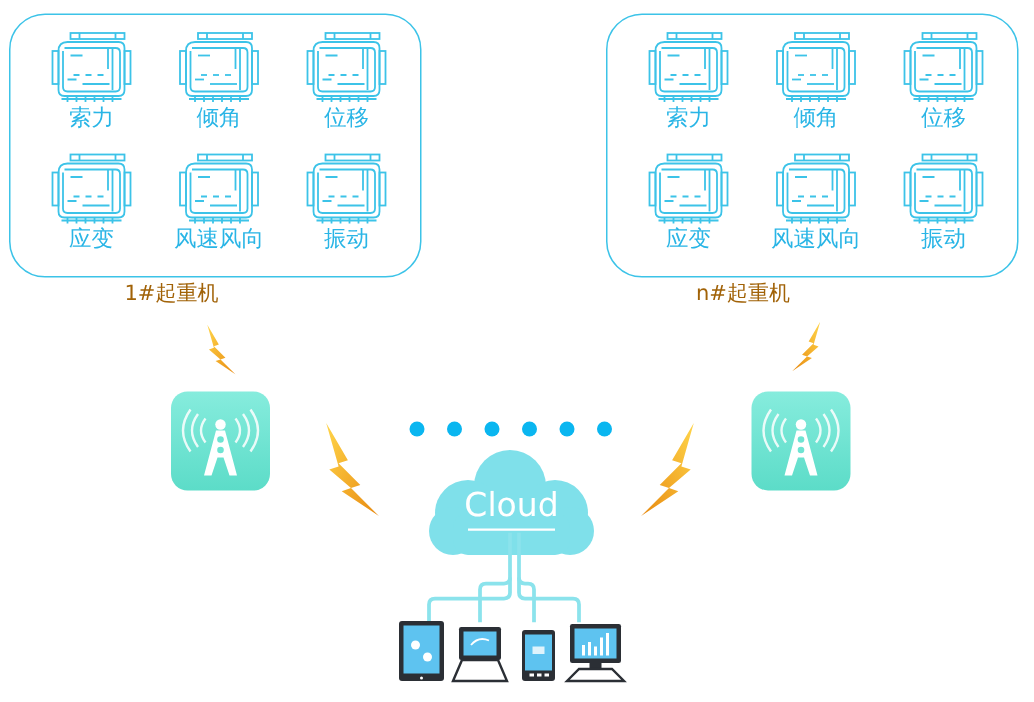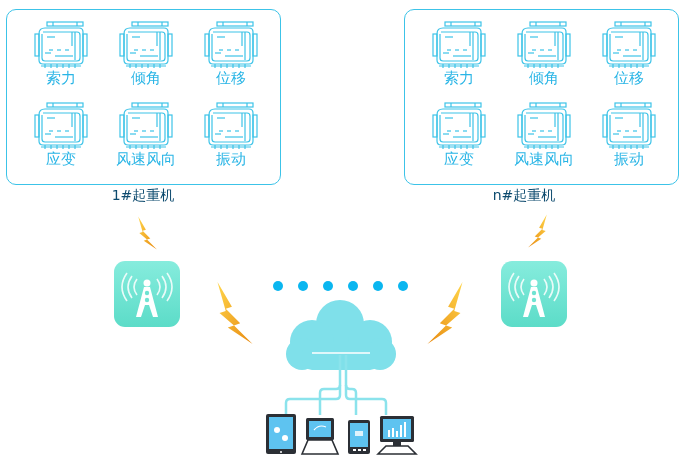--- a/index.html
+++ b/index.html
@@ -1,23 +1,23 @@
 <!DOCTYPE html>
 <html><head>
   <meta charset="utf-8">
   <style>
     html, body { margin: 0; padding: 0; background: #ffffff; }
     body { width: 689px; height: 468px; position: relative; overflow: hidden; font-family: "DejaVu Sans", sans-serif; }
-    .crane-group { position: absolute; border: 1.5px solid #3cc3e8; border-radius: 10px; box-sizing: border-box; }
+    .crane-group { position: absolute; border: 1.5px solid #3cc3e8; border-radius: 24px; box-sizing: border-box; }
     #group-1 { left: 6px; top: 9px; width: 275px; height: 176px; }
     #group-n { left: 404px; top: 9px; width: 275px; height: 176px; }
     .sensor { position: absolute; width: 80px; text-align: center; }
     .sensor svg { display: block; margin: 0 auto; }
     .sensor-label { color: #29b5e6; font-size: 15px; line-height: 18px; margin-top: -1px; }
-    .group-label { position: absolute; color: #0c4a6e; font-size: 14px; text-align: center; width: 120px; }
+    .group-label { position: absolute; color: #a16207; font-size: 14px; text-align: left; width: 120px; }
     .tower { position: absolute; width: 66px; height: 66px; border-radius: 11px; background: linear-gradient(#86ecdd, #5cdcc8); }
     .bolt { position: absolute; }
     .dot { position: absolute; width: 10px; height: 10px; border-radius: 50%; background: #0ab6f0; }
     .cloud-wrap { position: absolute; left: 282px; top: 298px; width: 118px; height: 80px; }
     .cloud-label { position: absolute; left: 0; top: 27px; width: 118px; text-align: center; color: #ffffff; font-size: 22px; }
     .devices { position: absolute; left: 262px; top: 410px; width: 160px; height: 50px; }
   </style>
 </head>
 <body>
 
@@ -192,20 +192,21 @@
     <g fill="#7fe0ea">
       <circle cx="58" cy="26" r="24"></circle>
       <circle cx="30" cy="44" r="22"></circle>
       <circle cx="88" cy="44" r="22"></circle>
       <circle cx="20" cy="56" r="16"></circle>
       <circle cx="98" cy="56" r="16"></circle>
       <rect x="20" y="44" width="78" height="28" rx="10"></rect>
     </g>
     <line x1="30" y1="55" x2="88" y2="55" stroke="#ffffff" stroke-width="1.5"></line>
   </svg>
+  <div class="cloud-label">Cloud</div>
 </div>
 
 <svg style="position:absolute;left:262px;top:355px;" width="160" height="60" viewBox="0 0 160 60">
   <g fill="none" stroke="#8be3ec" stroke-width="2.5">
     <path d="M78 0 V40 Q78 44 74 44 H28 Q24 44 24 48 V60"></path>
     <path d="M78 30 Q78 34 74 34 H62 Q58 34 58 38 V60"></path>
     <path d="M84 0 V40 Q84 44 88 44 H120 Q124 44 124 48 V60"></path>
     <path d="M84 30 Q84 34 88 34 H90 Q94 34 94 38 V60"></path>
   </g>
 </svg>

